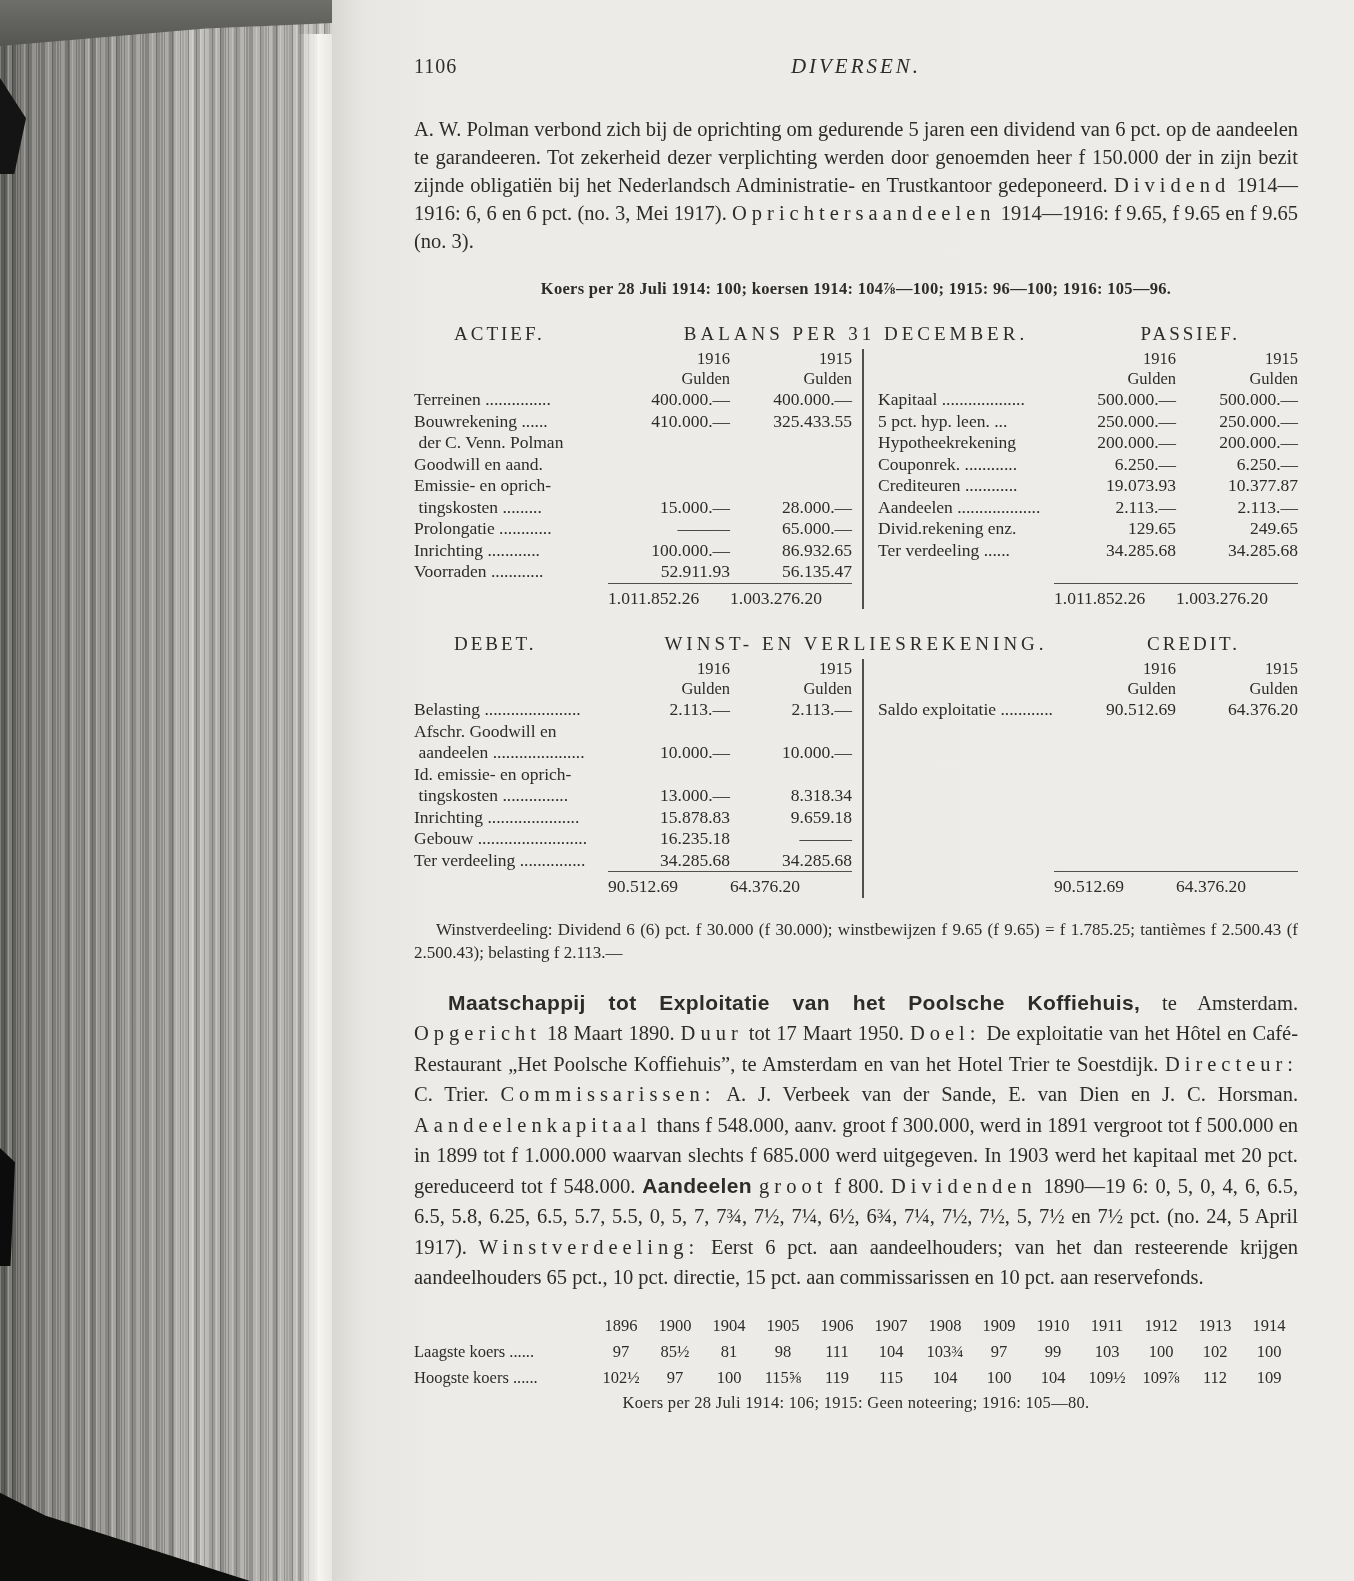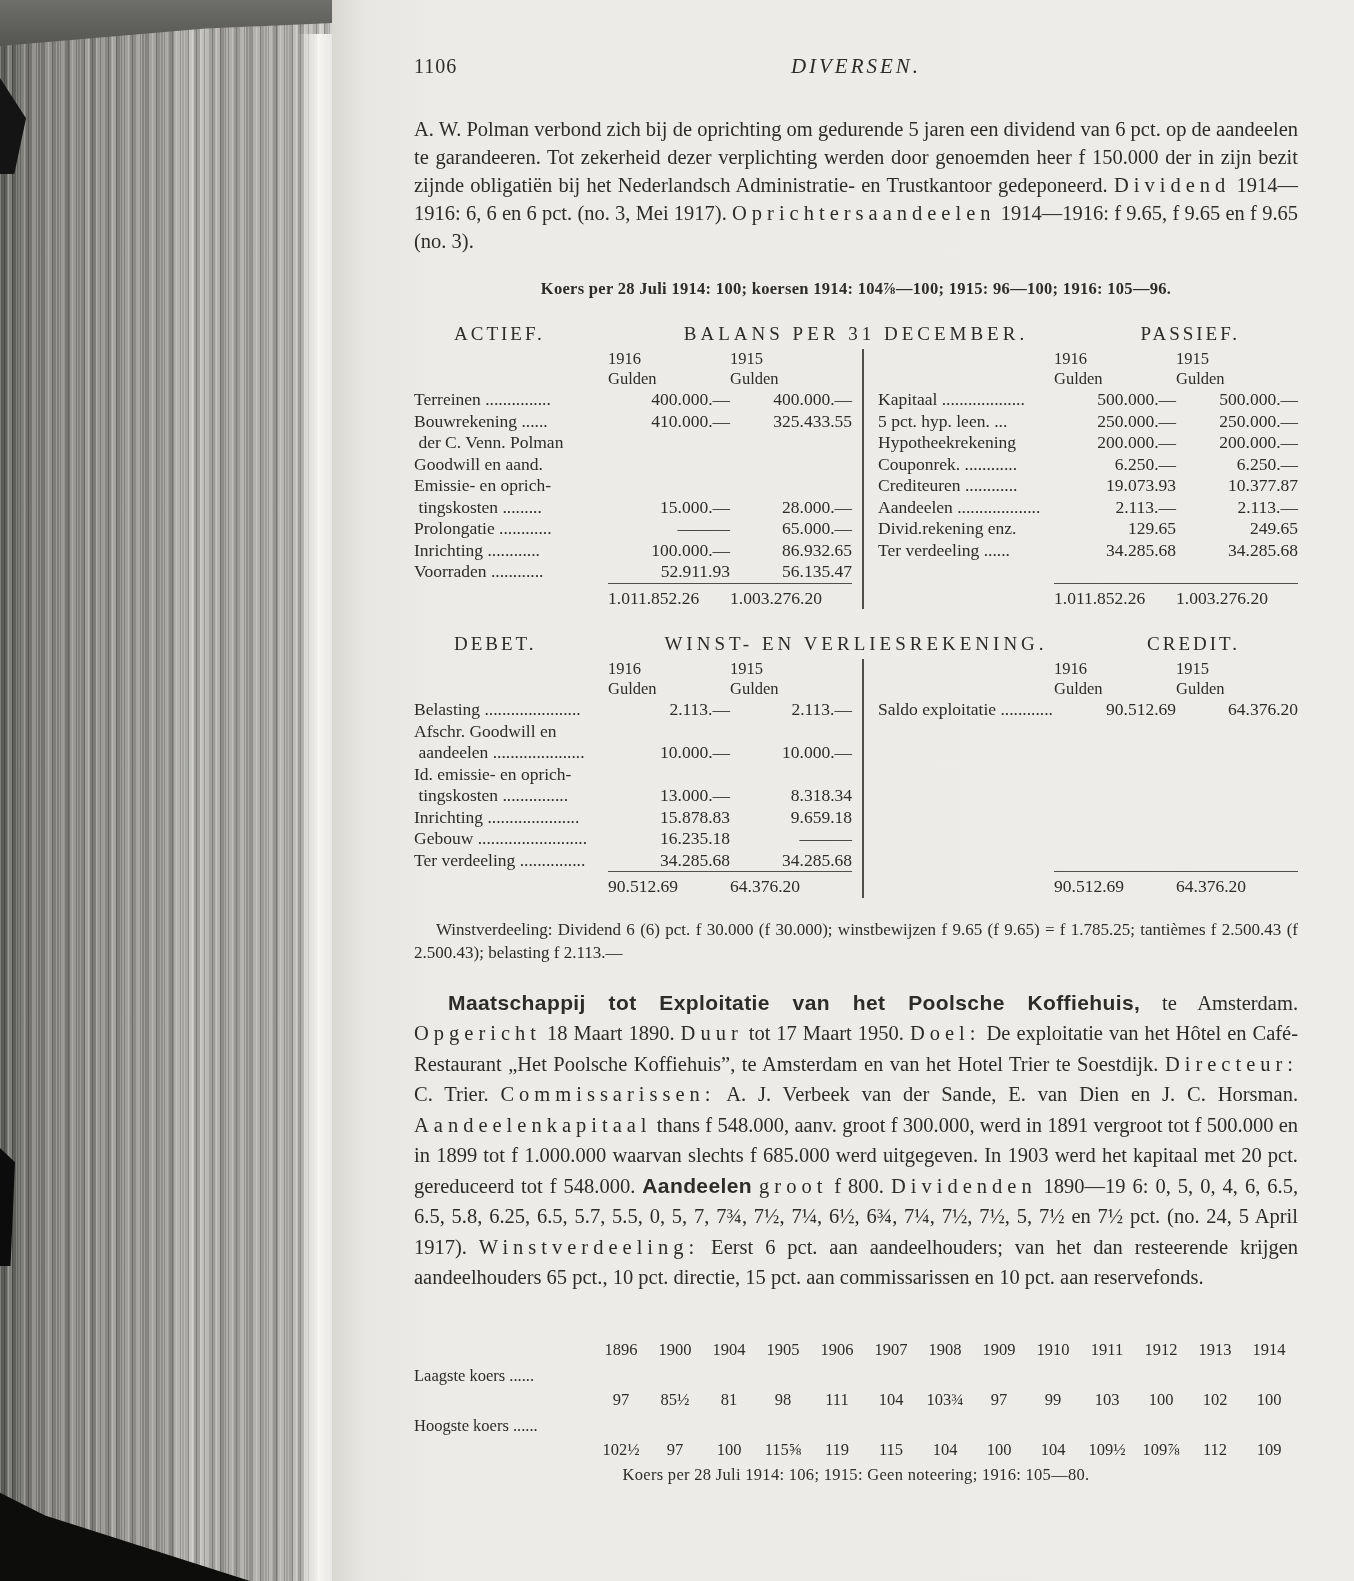--- a/index.html
+++ b/index.html
@@ -45,34 +45,34 @@
   .fin-titles .lt{padding-left:40px;}
   .fin-titles .ct{text-align:center;letter-spacing:4px;}
   .fin-titles .rt{text-align:right;padding-right:58px;}
   .fin-body{display:flex;align-items:stretch;margin-top:4px;}
   .half{display:flex;flex-direction:column;}
   .half-l{width:450px;border-right:2px solid #514f4a;padding-right:10px;box-sizing:border-box;}
   .half-r{width:434px;padding-left:14px;box-sizing:border-box;}
   .trow{display:flex;font-size:17.5px;line-height:21.5px;}
   .lbl{flex:1;min-width:0;overflow:hidden;white-space:pre;}
   .val{width:122px;text-align:right;white-space:pre;}
-  .colhdr .val{text-align:left;font-size:16.5px;line-height:20px;}
+  .colhdr .val{text-align:right;font-size:16.5px;line-height:20px;}
   .totrow{display:flex;margin-top:5px;}
   .totrow .lbl{flex:1;}
   .tvals{display:flex;border-top:1.6px solid #514f4a;padding-top:4px;}
   .pushdown{margin-top:auto;}
 
   .wvd{margin-top:20px;font-size:17px;line-height:23px;text-align:justify;text-indent:22px;}
 
   .maat{margin:24px 0 0 0;font-size:20.5px;line-height:30.5px;text-align:justify;text-indent:34px;}
   .mh{font-family:"Liberation Sans","DejaVu Sans",sans-serif;font-weight:bold;font-size:21px;letter-spacing:.4px;}
 
   .ktab{margin-top:20px;font-size:16.5px;line-height:26px;}
   .krow{display:grid;grid-template-columns:180px repeat(13,54px);}
-  .kc{text-align:center;white-space:pre;margin-top:24px;}
+  .kc{text-align:center;white-space:pre;}
   .klbl{white-space:pre;}
   .koers2{margin-top:2px;text-align:center;font-size:16.5px;font-weight:normal;letter-spacing:.3px;}
 </style>
 </head>
 <body>
 
 <div class="sheet">
 
   <div class="edge"></div>
   <div class="edge-top"></div>

